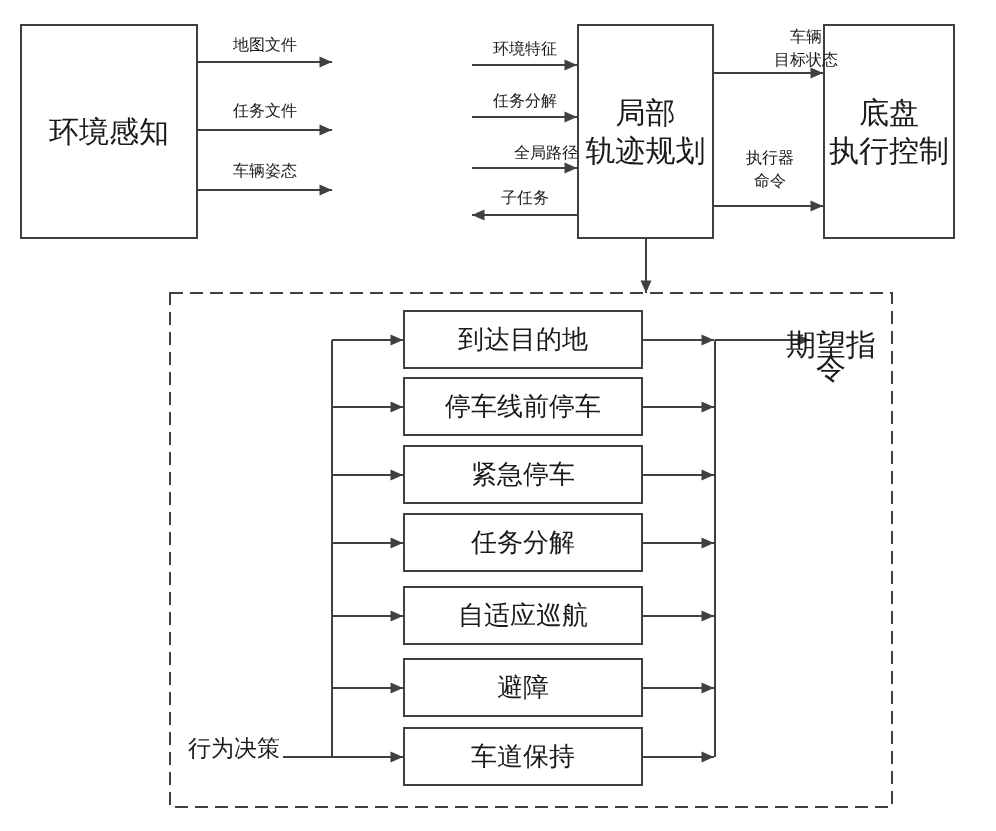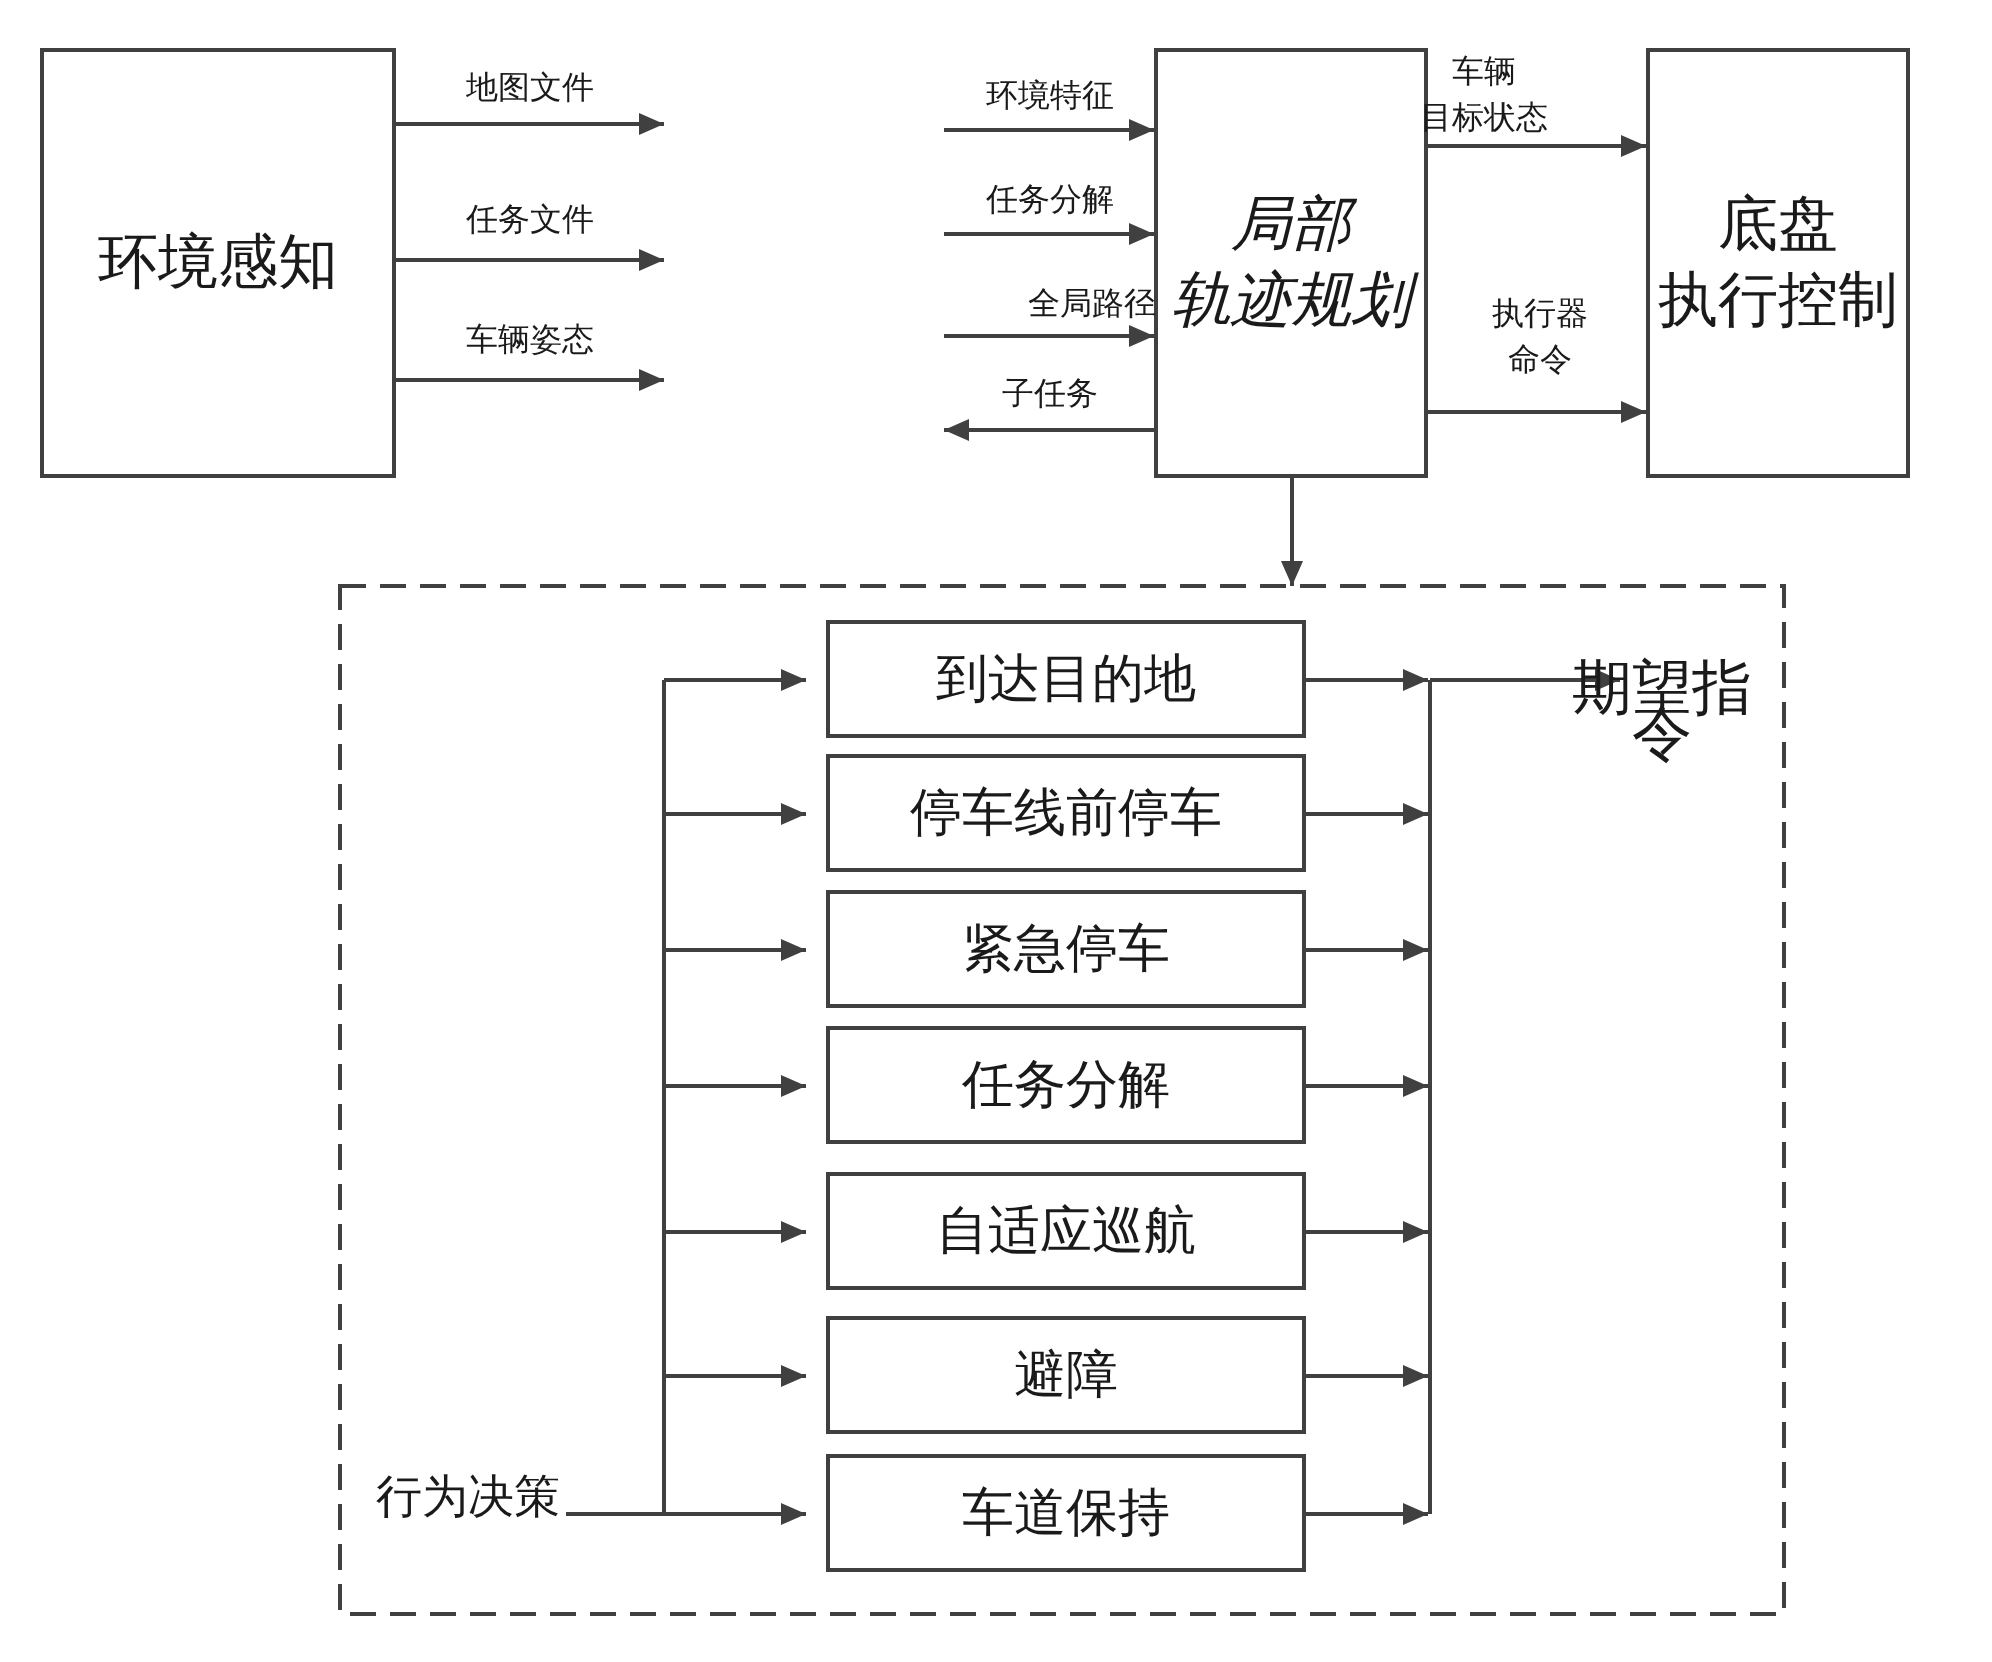--- a/index.html
+++ b/index.html
@@ -32,38 +32,37 @@
     align-items: center;
     justify-content: center;
     text-align: center;
     font-size: 30px;
     line-height: 1.25;
     white-space: pre-line;
     color: #1a1a1a;
   }
   .node.env      { left: 20px;  top: 24px; width: 178px; height: 215px; }
   .node.global   { left: 332px; top: 24px; width: 140px; height: 215px; }
-  .node.local    { left: 577px; top: 24px; width: 137px; height: 215px; font-style: italic; }
+  .node.local    { left: 577px; top: 24px; width: 137px; height: 215px; }
   .node.chassis  { left: 823px; top: 24px; width: 132px; height: 215px; }
 
   .behavior {
     position: absolute;
     left: 403px;
     width: 240px;
     height: 59px;
     box-sizing: border-box;
     border: 2px solid #404040;
     background: #ffffff;
     display: flex;
     align-items: center;
     justify-content: center;
     text-align: center;
     font-size: 26px;
     color: #1a1a1a;
-    margin-left: 10px;
   }
   .behavior.r1 { top: 310px; }
   .behavior.r2 { top: 377px; }
   .behavior.r3 { top: 445px; }
   .behavior.r4 { top: 513px; }
   .behavior.r5 { top: 586px; }
   .behavior.r6 { top: 658px; }
   .behavior.r7 { top: 727px; }
 
   .flow-label {
@@ -74,21 +73,21 @@
     white-space: pre-line;
     color: #1a1a1a;
   }
   .lbl-map-file       { left: 205px; top: 33px;  width: 120px; }
   .lbl-task-file      { left: 205px; top: 99px;  width: 120px; }
   .lbl-vehicle-pose   { left: 205px; top: 159px; width: 120px; }
   .lbl-env-features   { left: 471px; top: 37px;  width: 108px; }
   .lbl-task-decomp    { left: 471px; top: 89px;  width: 108px; }
   .lbl-global-path    { left: 471px; top: 141px; width: 108px; padding-left: 21px; }
   .lbl-subtask        { left: 471px; top: 186px; width: 108px; }
-  .lbl-vehicle-target { left: 686px; top: 25px;  width: 112px; }
+  .lbl-vehicle-target { left: 750px; top: 25px;  width: 112px; }
   .lbl-actuator-cmd   { left: 714px; top: 146px; width: 112px; }
   .lbl-expected-cmd   { left: 778px; top: 333px; width: 106px; font-size: 30px; }
   .lbl-behavior-dec   { left: 184px; top: 737px; width: 100px; font-size: 23px; }
 </style>
 </head>
 <body>
 
 <div class="canvas">
 
   <svg class="connectors" viewBox="0 0 996 831" xmlns="http://www.w3.org/2000/svg">

